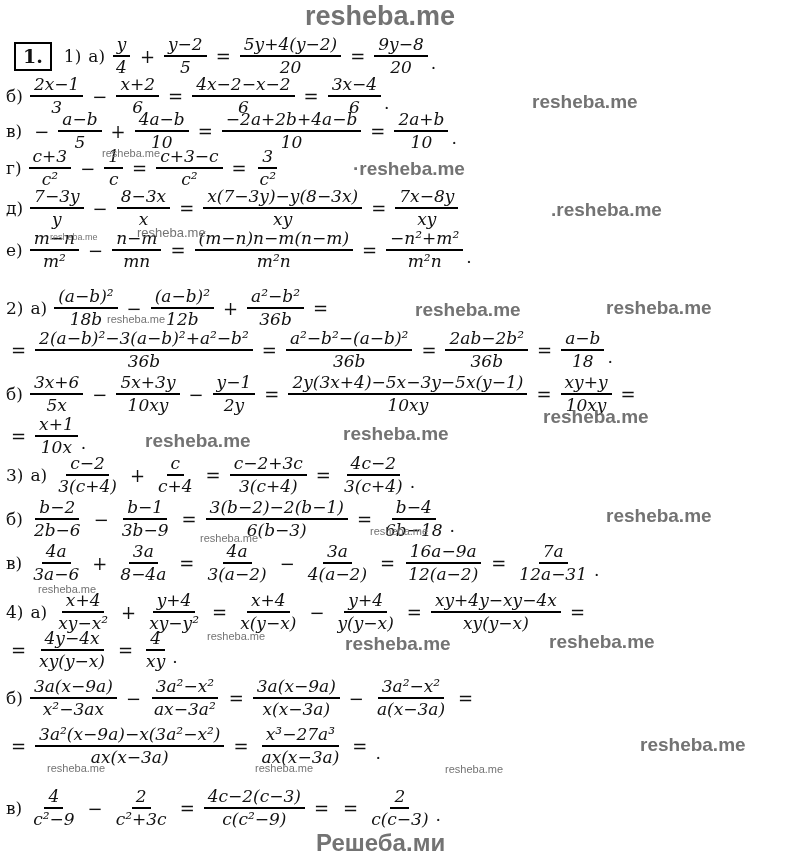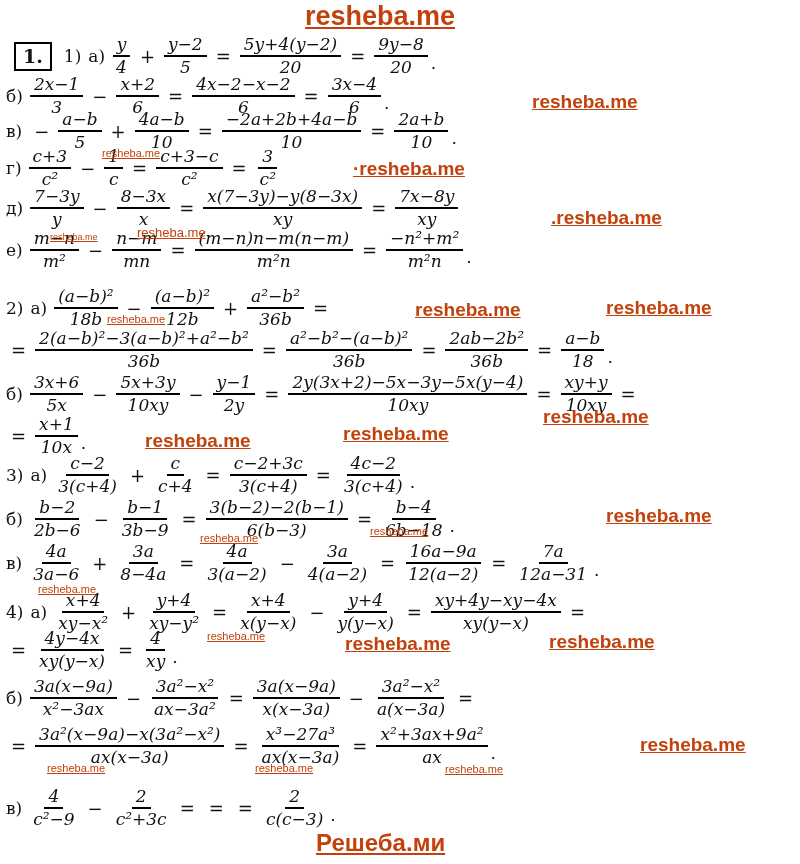--- a/index.html
+++ b/index.html
@@ -50,24 +50,23 @@
   }
   .dot{
     align-self:flex-end;
     margin:0 0 5px 1px;
     font-family:"DejaVu Serif",serif;
     font-size:17px;
   }
   .wm{
     position:absolute;
     font-family:"Liberation Sans",sans-serif;
-    color:#c2410c;
+    color:#737373;
     white-space:nowrap;
     line-height:1.1;
-    text-decoration:underline;
   }
   .wmb{font-weight:bold;}
 </style>
 </head>
 <body>
 
 <div id="math-page">
     <div class="mrow" style="top: 34px; left: 14px;">
       <span class="boxlbl">1.</span>
       <span class="lbl">1)</span>
@@ -260,21 +259,21 @@
         <span class="num">5x+3y</span>
         <span class="den">10xy</span>
       </span>
       <span class="op">−</span>
       <span class="frac">
         <span class="num">y−1</span>
         <span class="den">2y</span>
       </span>
       <span class="op">=</span>
       <span class="frac">
-        <span class="num">2y(3x+2)−5x−3y−5x(y−4)</span>
+        <span class="num">2y(3x+4)−5x−3y−5x(y−1)</span>
         <span class="den">10xy</span>
       </span>
       <span class="op">=</span>
       <span class="frac">
         <span class="num">xy+y</span>
         <span class="den">10xy</span>
       </span>
       <span class="op">=</span>
     </div>
     <div class="mrow" style="top: 414px; left: 4px;">
@@ -435,51 +434,51 @@
       <span class="frac">
         <span class="num">3a²(x−9a)−x(3a²−x²)</span>
         <span class="den">ax(x−3a)</span>
       </span>
       <span class="op">=</span>
       <span class="frac">
         <span class="num">x³−27a³</span>
         <span class="den">ax(x−3a)</span>
       </span>
       <span class="op">=</span>
-      <span class="frac">
-        <span class="num">x²+3ax+9a²</span>
-        <span class="den">ax</span>
-      </span>
       <span class="dot">.</span>
     </div>
     <div class="mrow" style="top: 786px; left: 4px;">
       <span class="lbl">в)</span>
       <span class="frac">
         <span class="num">4</span>
         <span class="den">c²−9</span>
       </span>
       <span class="op">−</span>
       <span class="frac">
         <span class="num">2</span>
         <span class="den">c²+3c</span>
       </span>
       <span class="op">=</span>
+      <span class="frac">
+        <span class="num">4c−2(c−3)</span>
+        <span class="den">c(c²−9)</span>
+      </span>
       <span class="op">=</span>
       <span class="op">=</span>
       <span class="frac">
         <span class="num">2</span>
         <span class="den">c(c−3)</span>
       </span>
       <span class="dot">.</span>
     </div>
     <div class="wm wmb" style="left: 305px; top: 2px; font-size: 27px;">resheba.me</div>
     <div class="wm wmb" style="left: 532px; top: 92px; font-size: 19px;">resheba.me</div>
     <div class="wm" style="left: 102px; top: 147px; font-size: 11px;">resheba.me</div>
     <div class="wm wmb" style="left: 328px; top: 159px; font-size: 19px; margin-left: 25px;">·resheba.me</div>
-    <div class="wm wmb" style="left: 551px; top: 200px; font-size: 19px; margin-top: 8px;">.resheba.me</div>
+    <div class="wm wmb" style="left: 551px; top: 200px; font-size: 19px;">.resheba.me</div>
     <div class="wm" style="left: 50px; top: 233px; font-size: 9px;">resheba.me</div>
     <div class="wm" style="left: 137px; top: 226px; font-size: 13px;">resheba.me</div>
     <div class="wm wmb" style="left: 415px; top: 300px; font-size: 19px;">resheba.me</div>
     <div class="wm wmb" style="left: 606px; top: 298px; font-size: 19px;">resheba.me</div>
     <div class="wm" style="left: 107px; top: 313px; font-size: 11px;">resheba.me</div>
     <div class="wm wmb" style="left: 543px; top: 407px; font-size: 19px;">resheba.me</div>
     <div class="wm wmb" style="left: 343px; top: 424px; font-size: 19px;">resheba.me</div>
     <div class="wm wmb" style="left: 145px; top: 431px; font-size: 19px;">resheba.me</div>
     <div class="wm wmb" style="left: 606px; top: 506px; font-size: 19px;">resheba.me</div>
     <div class="wm" style="left: 200px; top: 532px; font-size: 11px;">resheba.me</div>

